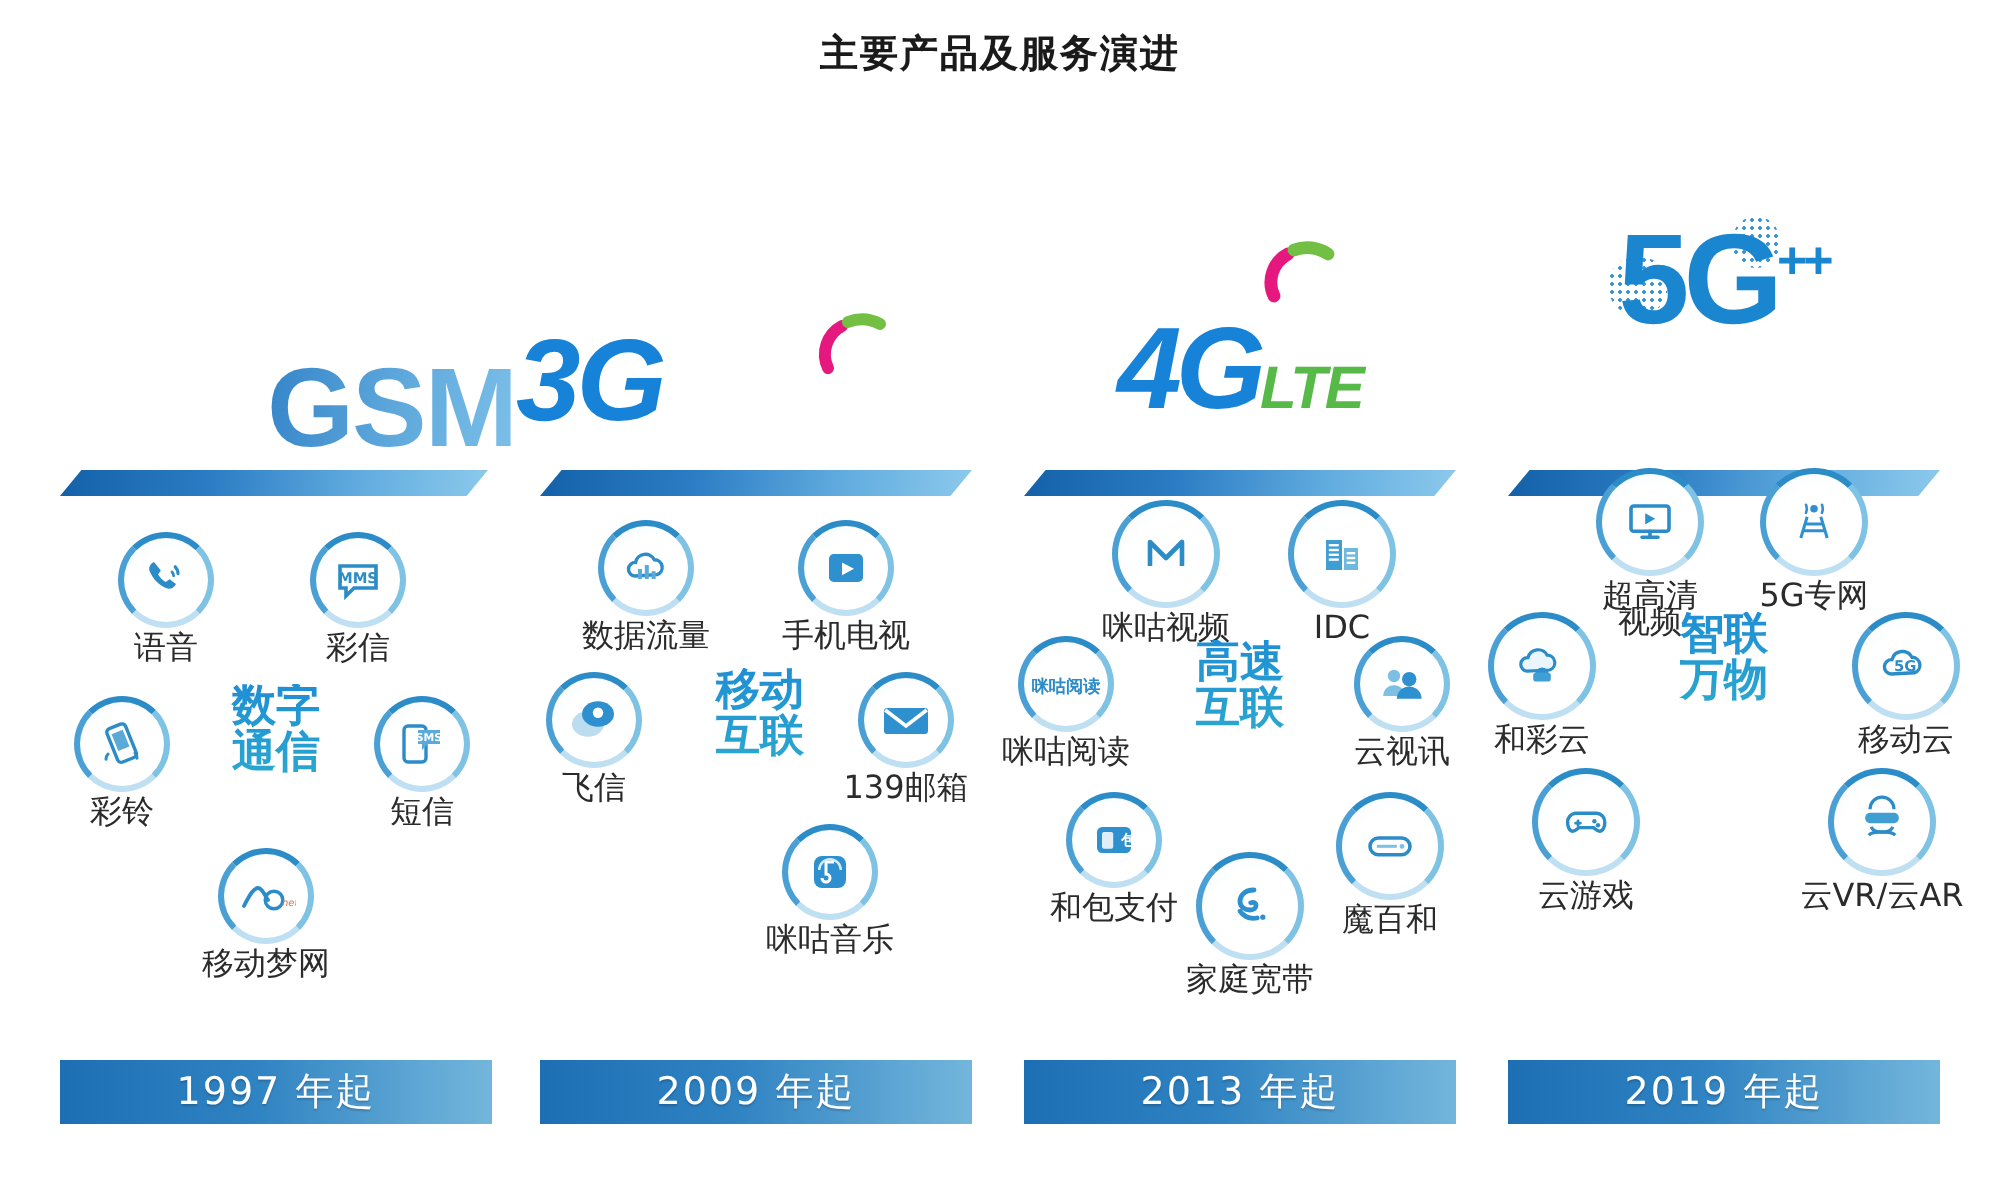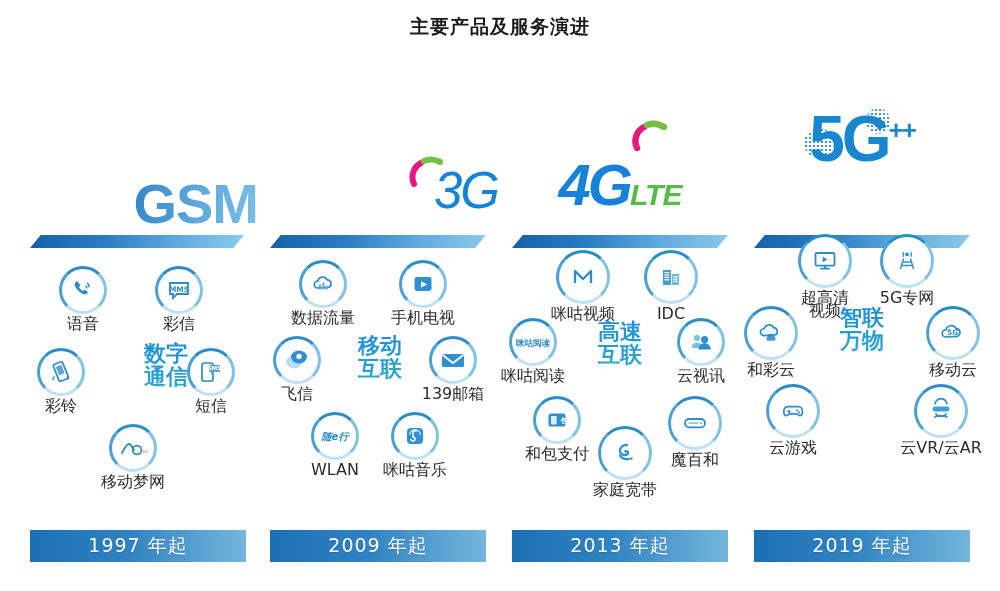--- a/index.html
+++ b/index.html
@@ -21,22 +21,22 @@
 
   .gsm-text{
     top:116px;font-size:56px;font-weight:700;letter-spacing:-1px;
     background:linear-gradient(100deg,#1461a8 0%,#2b7cc4 40%,#5fa9dc 75%,#7cc0e8 100%);
     -webkit-background-clip:text;background-clip:text;color:transparent;
     line-height:56px;
   }
 
   .lg3{top:88px;height:80px;position:absolute;width:100%;}
   .lg3 .g3txt{
-    position:absolute;left:0;width:100%;text-align:right;top:14px;
-    font-size:51px;font-weight:400;font-style:italic;color:#1683d8;line-height:58px;
+    position:absolute;left:0;width:100%;text-align:left;top:14px;
+    font-size:58px;font-weight:700;font-style:italic;color:#1683d8;line-height:58px;
     letter-spacing:-2px;
   }
   .arcwrap{position:absolute;}
 
   .lg4{top:62px;height:80px;position:absolute;width:100%;}
   .lg4 .g4txt{
     position:absolute;left:0;width:100%;text-align:center;top:10px;
     font-size:58px;font-weight:700;font-style:italic;color:#1683d8;line-height:58px;letter-spacing:-3px;margin-top:24px;
   }
   .lte{font-size:30px;color:#56b948;font-weight:700;font-style:italic;letter-spacing:-1px;}
@@ -175,21 +175,21 @@
             <svg width="30" height="30" viewBox="0 0 30 30">
               <path d="M4 20c3-6 5-9 7-9s3 3 5 6" stroke="#2b8cc8" stroke-width="1.9" fill="none" stroke-linecap="round"></path>
               <circle cx="19" cy="17" r="4.4" fill="none" stroke="#2b8cc8" stroke-width="1.7"></circle>
               <text x="23" y="20" font-size="5" font-family="DejaVu Sans" font-style="italic" fill="#e0724c">net</text>
             </svg>
           </span>
         </div>
         <div class="nlabel">移动梦网</div>
       </div>
 
-      <div class="center-label" style="left:50px;top:86px;text-align:right;">
+      <div class="center-label" style="left:60px;top:86px;">
         <div>数字</div>
         <div>通信</div>
       </div>
     </div>
 
     <div class="banner">
       <span>1997 年起</span>
     </div>
   </div>
 
@@ -255,30 +255,20 @@
           <span class="glyph">
             <svg width="30" height="30" viewBox="0 0 30 30">
               <rect x="4" y="9" width="22" height="13" rx="1.6" fill="#2f90cf"></rect>
               <path d="M4.6 10l10.4 8 10.4-8" fill="none" stroke="#ffffff" stroke-width="1.8"></path>
             </svg>
           </span>
         </div>
         <div class="nlabel">139邮箱</div>
       </div>
 
-      <div class="node" style="left:34px;top:156px;">
-        <div class="ring">
-          <span class="glyph">
-            <svg width="34" height="20" viewBox="0 0 34 20">
-              <text x="17" y="14" font-size="10" font-family="DejaVu Sans" font-weight="bold" font-style="italic" fill="#2b8cc8" text-anchor="middle">随e行</text>
-            </svg>
-          </span>
-        </div>
-        <div class="nlabel">WLAN</div>
-      </div>
 
       <div class="node" style="left:114px;top:156px;">
         <div class="ring">
           <span class="glyph">
             <svg width="28" height="28" viewBox="0 0 28 28">
               <rect x="6" y="6" width="16" height="16" rx="4" fill="#2f90cf"></rect>
               <path d="M10 17a2 2 0 1 0 2-2V9h4" fill="none" stroke="#ffffff" stroke-width="1.5"></path>
               <path d="M8.6 13a5.4 5.4 0 0 1 10.8 0" fill="none" stroke="#d5ecf8" stroke-width="1.2"></path>
             </svg>
           </span>

